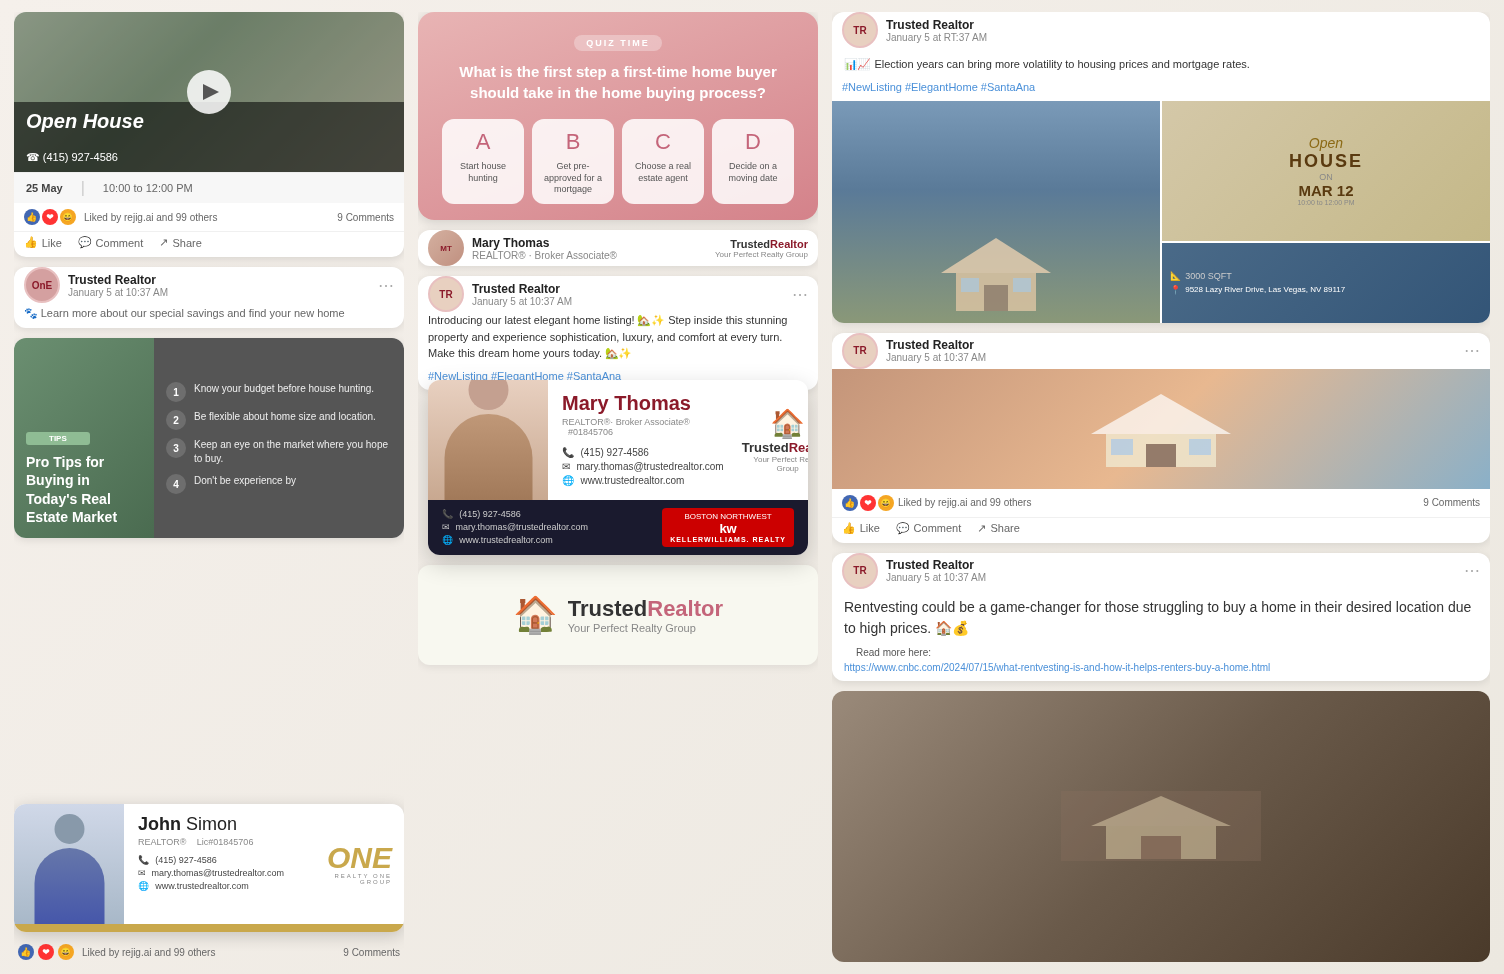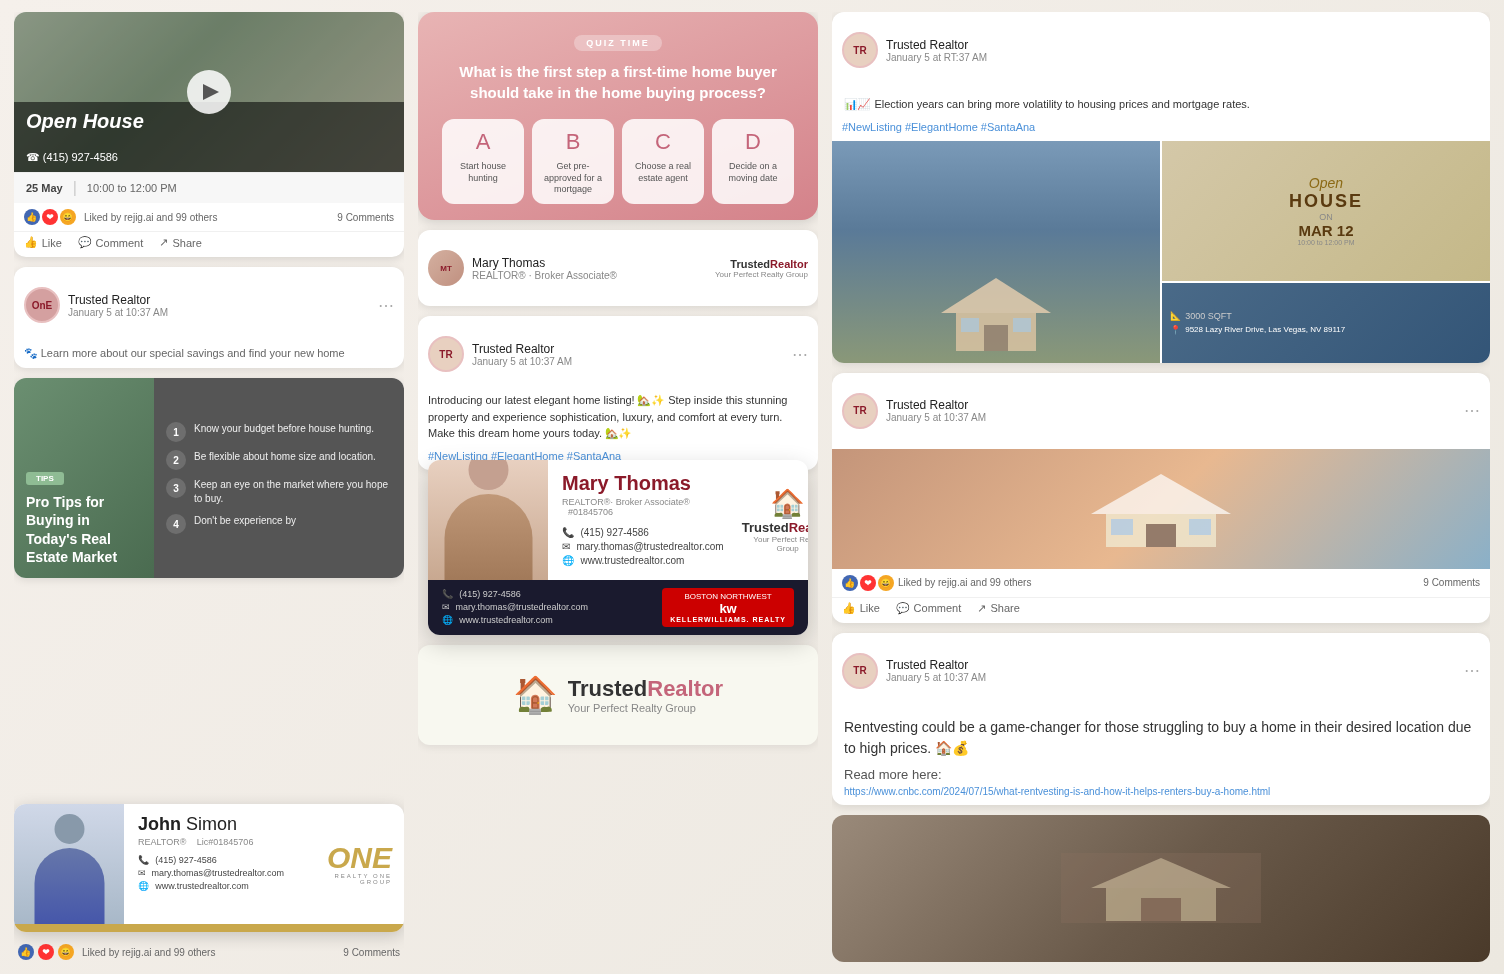--- a/index.html
+++ b/index.html
@@ -79,21 +79,21 @@
       color: #fff;
       font-style: italic;
     }
     .oh-phone {
       font-size: 11px;
       color: #fff;
     }
     .oh-date-row {
       display: flex;
       align-items: center;
-      gap: 8px;
+      gap: 16px;
       padding: 6px 12px;
       background: #f7f7f7;
       border-top: 1px solid #eee;
     }
     .oh-date {
       font-size: 11px;
       color: #444;
       font-weight: 600;
     }
     .oh-time {
@@ -162,21 +162,21 @@
       padding: 12px;
       display: flex;
       flex-direction: column;
       justify-content: flex-end;
     }
     .tips-badge {
       background: #8fbc94;
       color: #fff;
       font-size: 8px;
       font-weight: 700;
-      padding: 2px 10px;
+      padding: 2px 23px;
       border-radius: 3px;
       display: inline-block;
       margin-bottom: 8px;
       width: fit-content;
     }
     .tips-heading {
       color: #fff;
       font-size: 14px;
       font-weight: 700;
       line-height: 1.3;
@@ -343,28 +343,28 @@
     .realtor-post {
       background: #fff;
       border-radius: 12px;
       overflow: hidden;
       box-shadow: 0 2px 8px rgba(0,0,0,0.1);
     }
     .post-header {
       display: flex;
       align-items: center;
       gap: 8px;
-      padding: 20px 10px;
+      padding: 0 10px;
     }
     .post-meta {
       flex: 1;
     }
     .post-author {
       font-size: 12px;
-      font-weight: 400;
+      font-weight: 700;
       color: #222;
     }
     .post-date {
       font-size: 10px;
       color: #888;
     }
     .post-dots {
       color: #aaa;
       font-size: 16px;
       cursor: pointer;
@@ -1039,21 +1039,21 @@
       <div class="right-post">
         <div class="post-header">
           <div class="tr-avatar" style="background:#e8d0c0;color:#8B1A2A;">TR</div>
           <div class="post-meta">
             <div class="post-author">Trusted Realtor</div>
             <div class="post-date">January 5 at 10:37 AM</div>
           </div>
           <span class="post-dots">⋯</span>
         </div>
         <div class="rentvest-body">Rentvesting could be a game-changer for those struggling to buy a home in their desired location due to high prices. 🏠💰</div>
-        <div style="padding:0 12px 4px;font-size:13px;color:#555;">Read more here:</div>
+        <div style="padding:0 12px 4px;font-size:10px;color:#555;margin-left:12px;">Read more here:</div>
         <div class="rentvest-link">https://www.cnbc.com/2024/07/15/what-rentvesting-is-and-how-it-helps-renters-buy-a-home.html</div>
       </div>
 
       <div class="bottom-photo">
         <div style="width:100%;height:100%;background:linear-gradient(135deg,#9a8a7a 0%,#6a5a4a 50%,#4a3a2a 100%);display:flex;align-items:center;justify-content:center;min-height:80px;">
           <svg width="200" height="70" viewBox="0 0 200 70">
             <rect x="0" y="0" width="200" height="70" fill="#8a7060" opacity="0.3"></rect>
             <polygon points="100,5 30,35 170,35" fill="#d0c0a0" opacity="0.6"></polygon>
             <rect x="45" y="35" width="110" height="33" fill="#c0b090" opacity="0.7"></rect>
             <rect x="80" y="45" width="40" height="23" fill="#7a6050" opacity="0.8"></rect>

